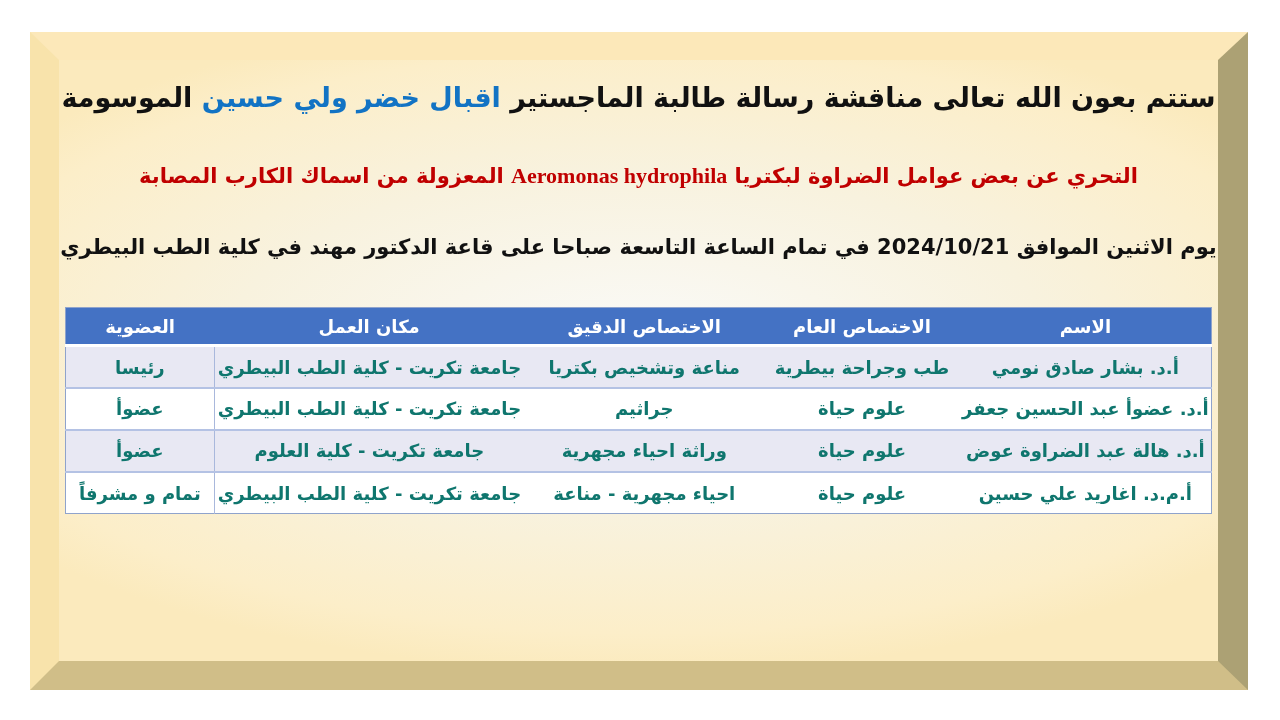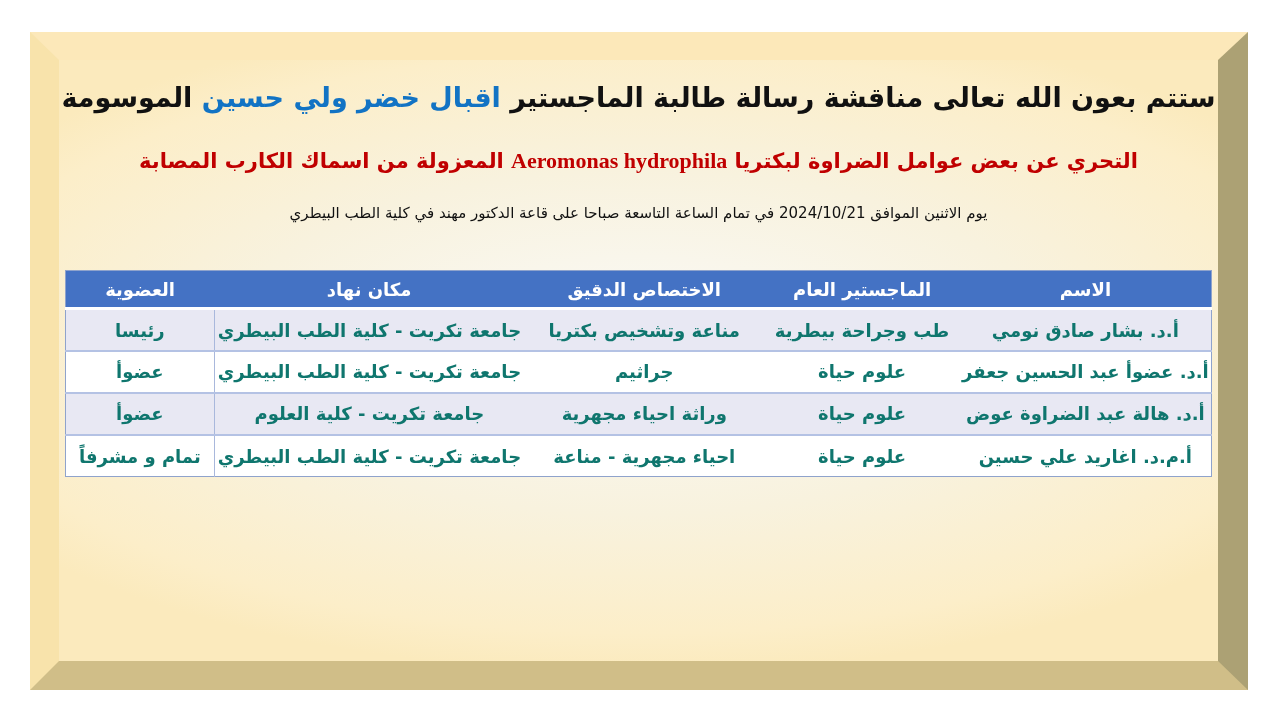--- a/index.html
+++ b/index.html
@@ -28,37 +28,37 @@
   .title {
     margin-top: 18px;
     font-size: 27px;
     font-weight: bold;
     color: #111111;
     line-height: 1.5;
   }
   .student-name { color: #1273c4; }
 
   .thesis {
-    margin-top: 27px;
+    margin-top: 42px;
     font-size: 21px;
     font-weight: bold;
     color: #c00000;
     line-height: 1.4;
   }
   .latin {
     font-family: "Liberation Serif", "DejaVu Serif", serif;
     font-size: 22px;
     font-weight: bold;
     color: #c00000;
   }
 
   .dateline {
-    margin-top: 28px;
-    font-size: 15px;
-    font-weight: normal;
+    margin-top: 44px;
+    font-size: 21px;
+    font-weight: bold;
     color: #111111;
   }
 
   .intro {
     margin-top: 60px;
     font-size: 22px;
     font-weight: bold;
     color: #111111;
   }
 
@@ -109,23 +109,23 @@
         <colgroup>
           <col style="width:22%">
             <col style="width:17%">
             <col style="width:21%">
             <col style="width:27%">
             <col style="width:13%">
         </colgroup>
         <thead>
           <tr>
             <th>الاسم</th>
-            <th>الماجستير العام</th>
+            <th>الاختصاص العام</th>
             <th>الاختصاص الدقيق</th>
-            <th>مكان نهاد</th>
+            <th>مكان العمل</th>
             <th>العضوية</th>
           </tr>
         </thead>
         <tbody>
           <tr>
             <td>أ.د. بشار صادق نومي</td>
             <td>طب وجراحة بيطرية</td>
             <td>مناعة وتشخيص بكتريا</td>
             <td>جامعة تكريت - كلية الطب البيطري</td>
             <td>رئيسا</td>

